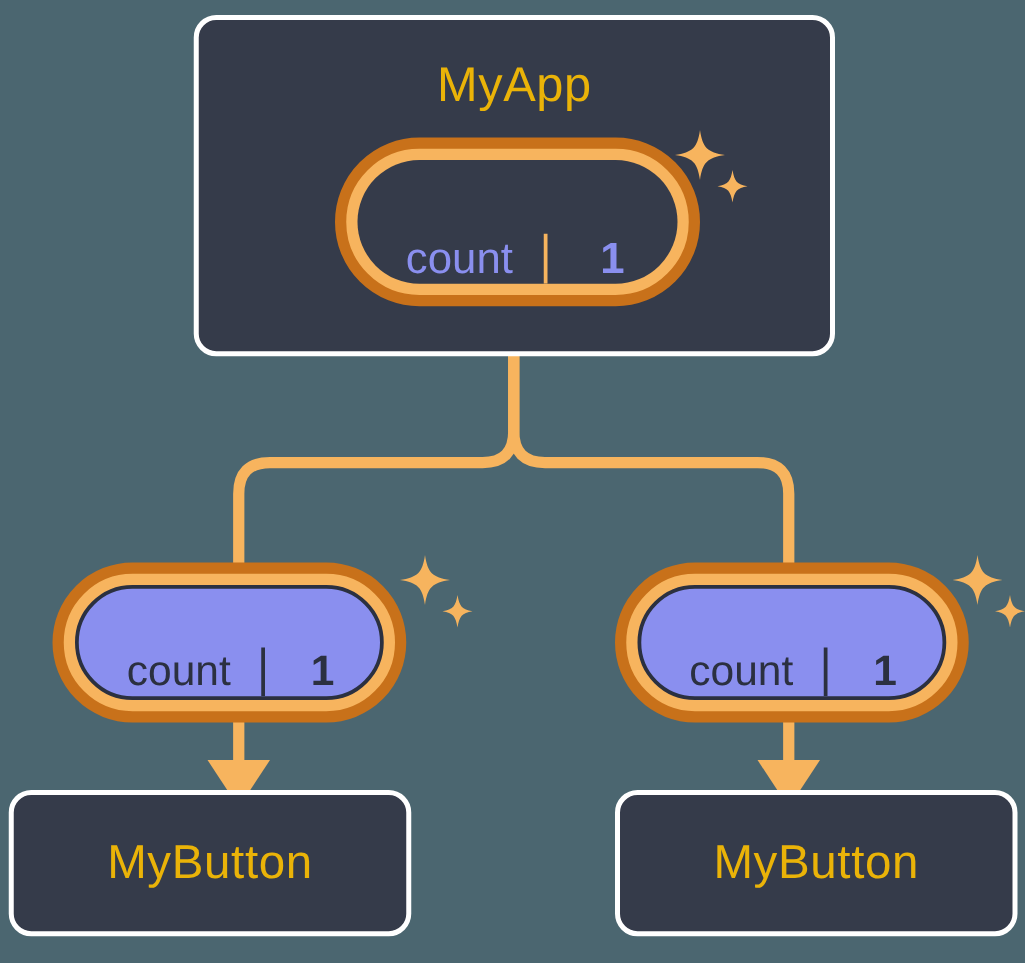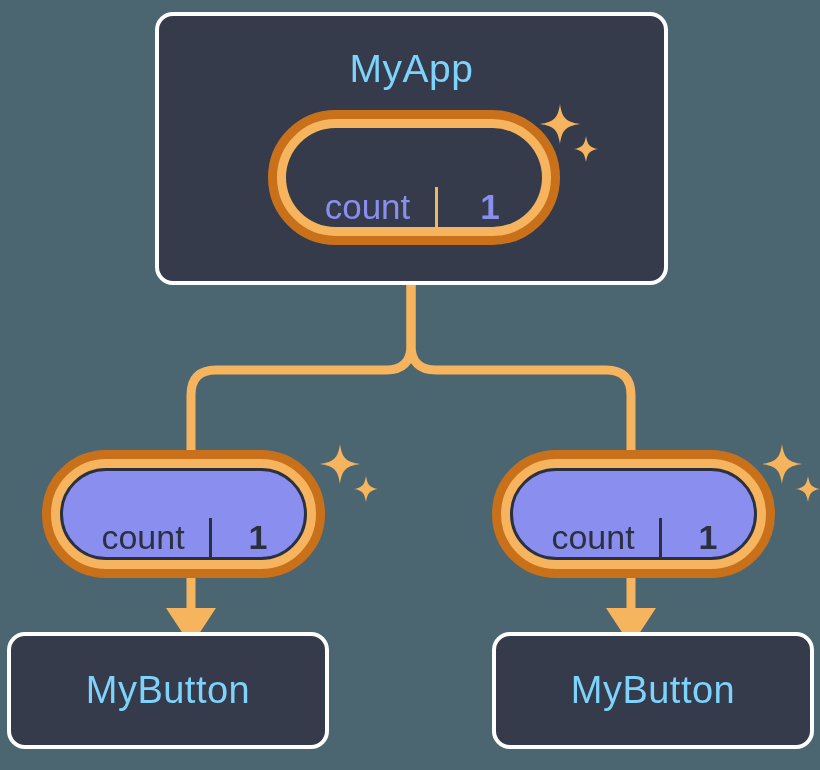--- a/index.html
+++ b/index.html
@@ -21,21 +21,21 @@
 
   
   .card {
     position: absolute;
     background: #353b4a;
     border: 4px solid #ffffff;
     border-radius: 18px;
     box-sizing: border-box;
   }
   .card-title {
-    color: #7dd3fc;
+    color: #eab308;
     text-align: center;
     font-weight: 400;
     letter-spacing: 0.5px;
     white-space: nowrap;
   }
 
   
   #app-card {
     left: 155px;
     top: 12px;

